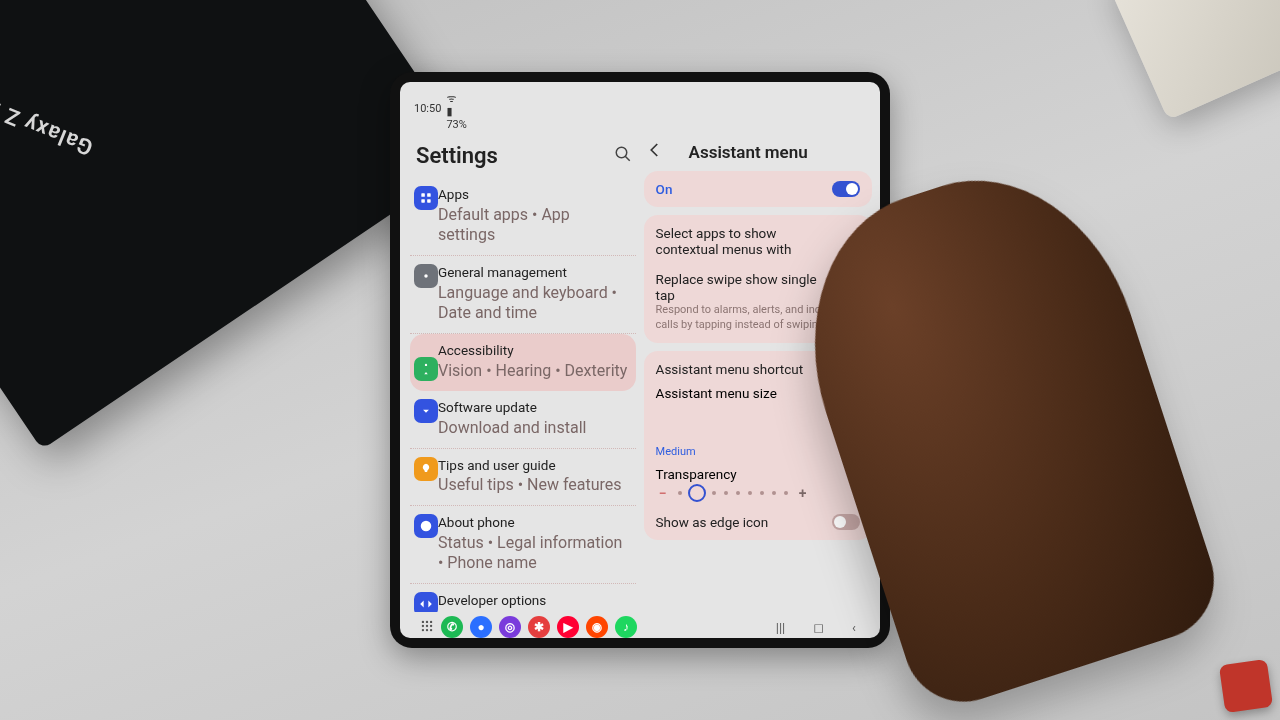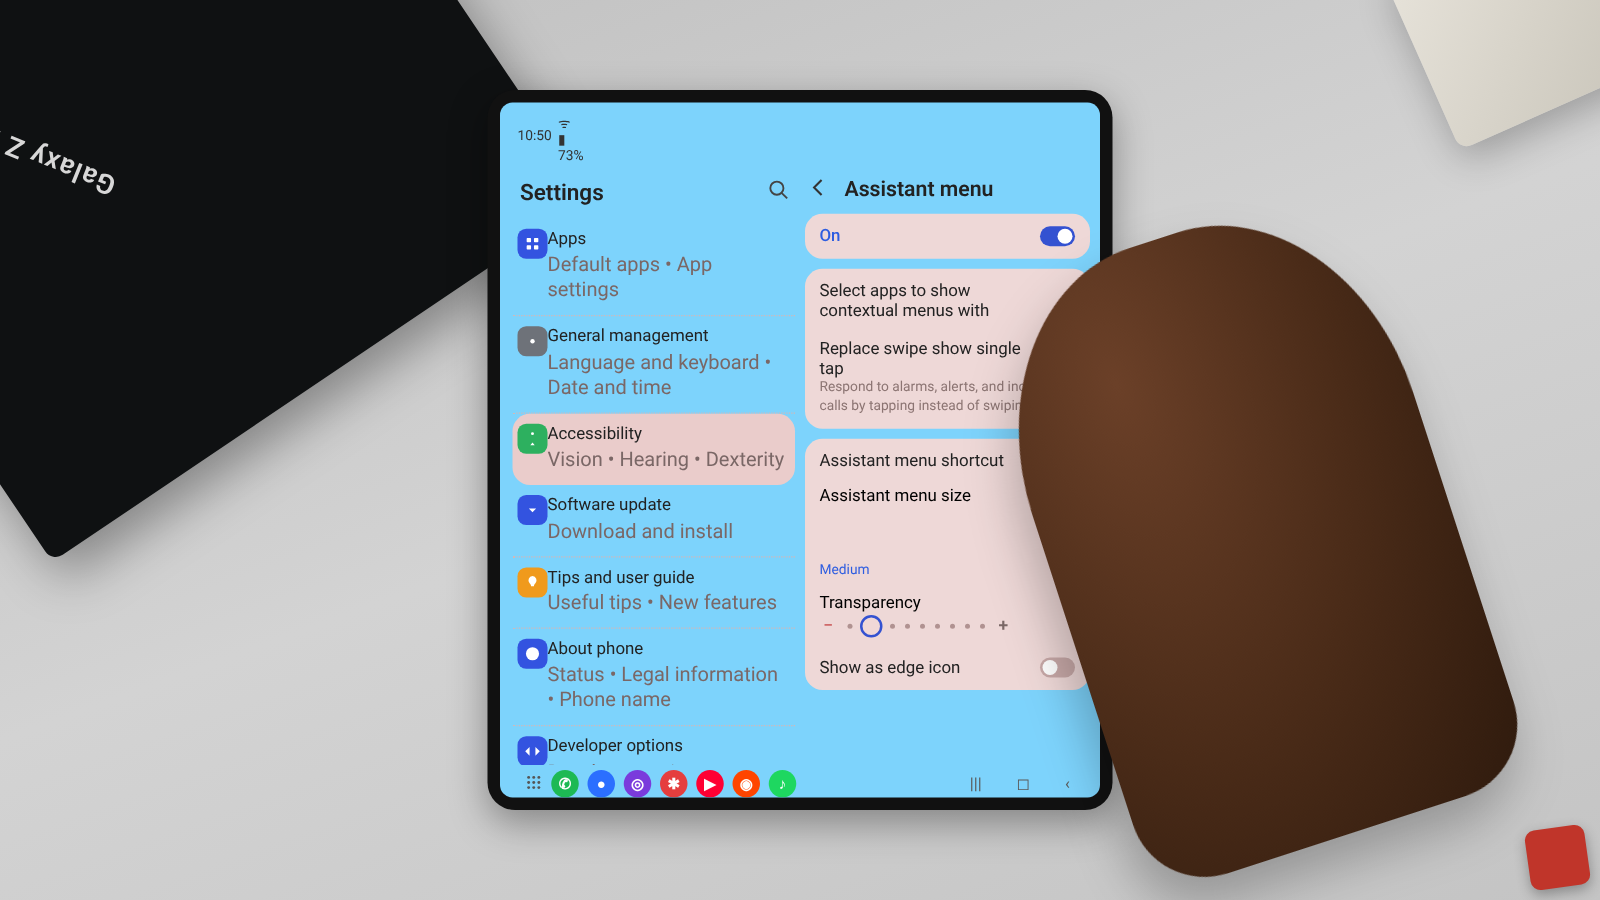--- a/index.html
+++ b/index.html
@@ -7,49 +7,49 @@
 
   
   .desk{position:absolute;inset:0;background:linear-gradient(160deg,#bfbfbf 0%,#d3d3d3 50%,#c4c4c4 100%);}
   .box{position:absolute;left:-120px;top:-80px;width:520px;height:420px;background:#0f1112;border-radius:10px;transform:rotate(-34deg);box-shadow:0 18px 40px rgba(0,0,0,.35);}
   .box-label{position:absolute;left:85px;top:120px;color:#d7d7d7;font-size:22px;font-weight:600;letter-spacing:1px;transform:rotate(-124deg);}
   .keyboard{position:absolute;right:-30px;top:-60px;width:180px;height:150px;background:linear-gradient(135deg,#e7e3da,#c8c4b9);transform:rotate(-24deg);border-radius:10px;box-shadow:0 10px 30px rgba(0,0,0,.25);}
   .finger{position:absolute;left:840px;top:180px;width:320px;height:500px;background:radial-gradient(ellipse at 30% 20%, #6b4028 0%, #4a2b18 55%, #2e1a0d 100%);border-radius:140px 140px 60px 60px/180px 180px 60px 60px;transform:rotate(-18deg);filter:blur(.5px);box-shadow:-10px 20px 40px rgba(0,0,0,.25);pointer-events:none;}
 
   
   .tablet{position:relative;width:480px;height:556px;background:#111;border-radius:22px;padding:10px 10px;box-shadow:0 10px 30px rgba(0,0,0,.35);}
-  .screen{position:relative;width:100%;height:100%;background:#7dd3fc;border-radius:10px;display:flex;flex-direction:column;overflow:hidden;}
+  .screen{position:relative;width:100%;height:100%;background:#e5e5e5;border-radius:10px;display:flex;flex-direction:column;overflow:hidden;}
 
   .statusbar{display:flex;justify-content:space-between;align-items:center;padding:4px 10px 2px 14px;font-size:11px;color:#333;}
   .statusbar .right span{margin-left:3px;}
 
   .panels{flex:1;display:flex;overflow:hidden;}
 
   
   .left{width:47%;display:flex;flex-direction:column;padding:6px 4px 0 10px;}
   .left-header{display:flex;align-items:center;justify-content:space-between;padding:4px 4px 10px 6px;}
-  .left-header h1{margin:0;font-size:18px;font-weight:600;color:#222;}
+  .left-header h1{margin:0;font-size:22px;font-weight:600;color:#222;}
   .search-icon svg{width:18px;height:18px;stroke:#444;fill:none;stroke-width:2;}
 
   .menuitem{display:flex;padding:8px 6px 10px 4px;border-bottom:1px dotted #d2b8b7;cursor:pointer;}
   .menuitem:last-child{border-bottom:none;}
   .menuitem .icon{width:24px;height:24px;border-radius:7px;display:flex;align-items:center;justify-content:center;flex-shrink:0;color:#fff;font-size:13px;}
   .menuitem .texts{display:flex;flex-direction:column;line-height:1.25;}
   .menuitem .title{font-size:13.5px;color:#222;}
   .menuitem .sub{font-size:16px;color:#7a6766;margin-top:2px;}
-  .menuitem.active{background:#eacccb;border-radius:14px;border-bottom:none;}
+  .menuitem.active{background:#eacccb;border-radius:14px;border-bottom:none;align-items:flex-end;}
   .i-apps{background:#3353e0;}   .i-gm{background:#6e7279;}
   .i-acc{background:#2db05f;}    .i-su{background:#3353e0;}
   .i-tips{background:#f09a1c;}   .i-about{background:#3353e0;}
   .i-dev{background:#3353e0;}
   .menuitem .icon svg{width:14px;height:14px;fill:#fff;}
 
   
   .right{flex:1;display:flex;flex-direction:column;padding:4px 6px 0 2px;overflow:hidden;}
-  .right-header{display:flex;align-items:center;gap:12px;padding:4px 4px 8px 4px;}
+  .right-header{display:flex;align-items:center;gap:25px;padding:4px 4px 8px 4px;}
   .back svg{width:18px;height:18px;stroke:#333;fill:none;stroke-width:2.2;}
   .right-header h2{margin:0;font-size:17px;font-weight:600;color:#222;}
 
   .card{background:#eed8d7;border-radius:14px;padding:10px 12px;margin:0 2px 8px 2px;font-size:13.5px;display:flex;flex-direction:column;gap:8px;}
   .row{display:flex;align-items:center;justify-content:space-between;}
   .row .lbl{color:#222;}
   .row .lbl.on{color:#2e5de0;font-weight:500;}
   .desc{font-size:11px;color:#8c7573;line-height:1.35;}
   .value{font-size:11px;color:#2e5de0;margin-top:44px;}
 
@@ -226,21 +226,21 @@
             <span class="lbl" style="max-width:180px">Select apps to show contextual menus with</span>
           </div>
           <div>
             <div class="row">
               <span class="lbl" style="max-width:170px">Replace swipe show single tap</span>
             </div>
             <div class="desc">Respond to alarms, alerts, and incoming calls by tapping instead of swiping.</div>
           </div>
         </div>
 
-        <div class="card" style="gap:12px;">
+        <div class="card" style="">
           <div class="row">
             <span class="lbl">Assistant menu shortcut</span>
             <span class="toggle"></span>
           </div>
           <div>
             <div class="lbl">Assistant menu size</div>
             <div class="value">Medium</div>
           </div>
           <div>
             <div class="lbl">Transparency</div>

